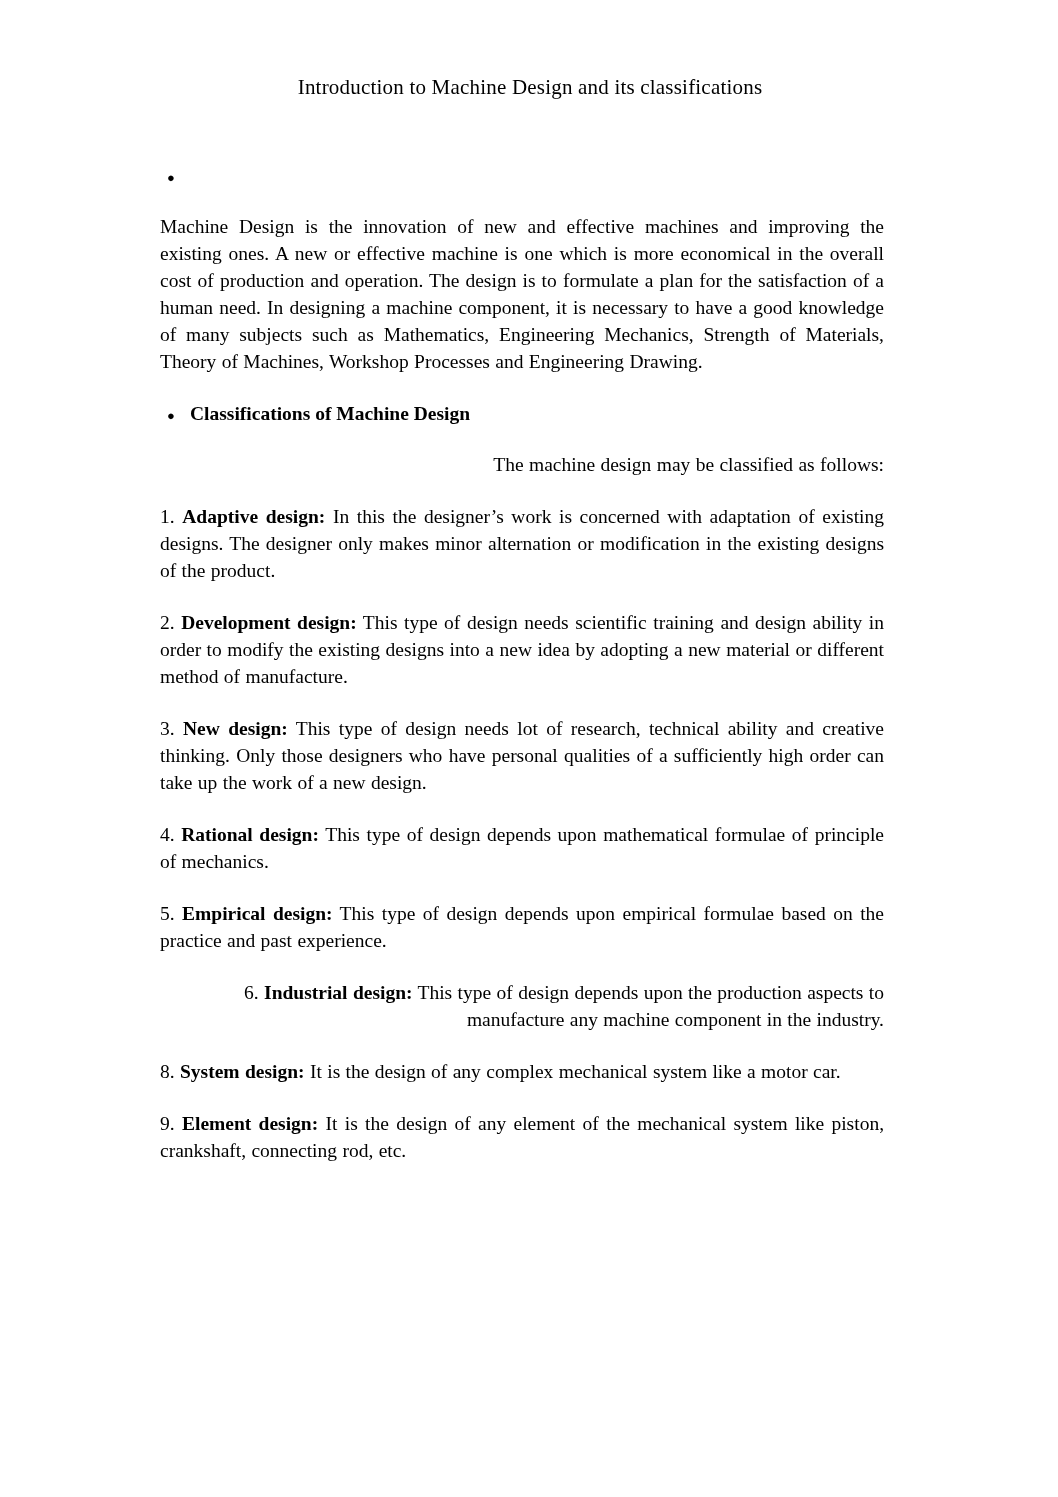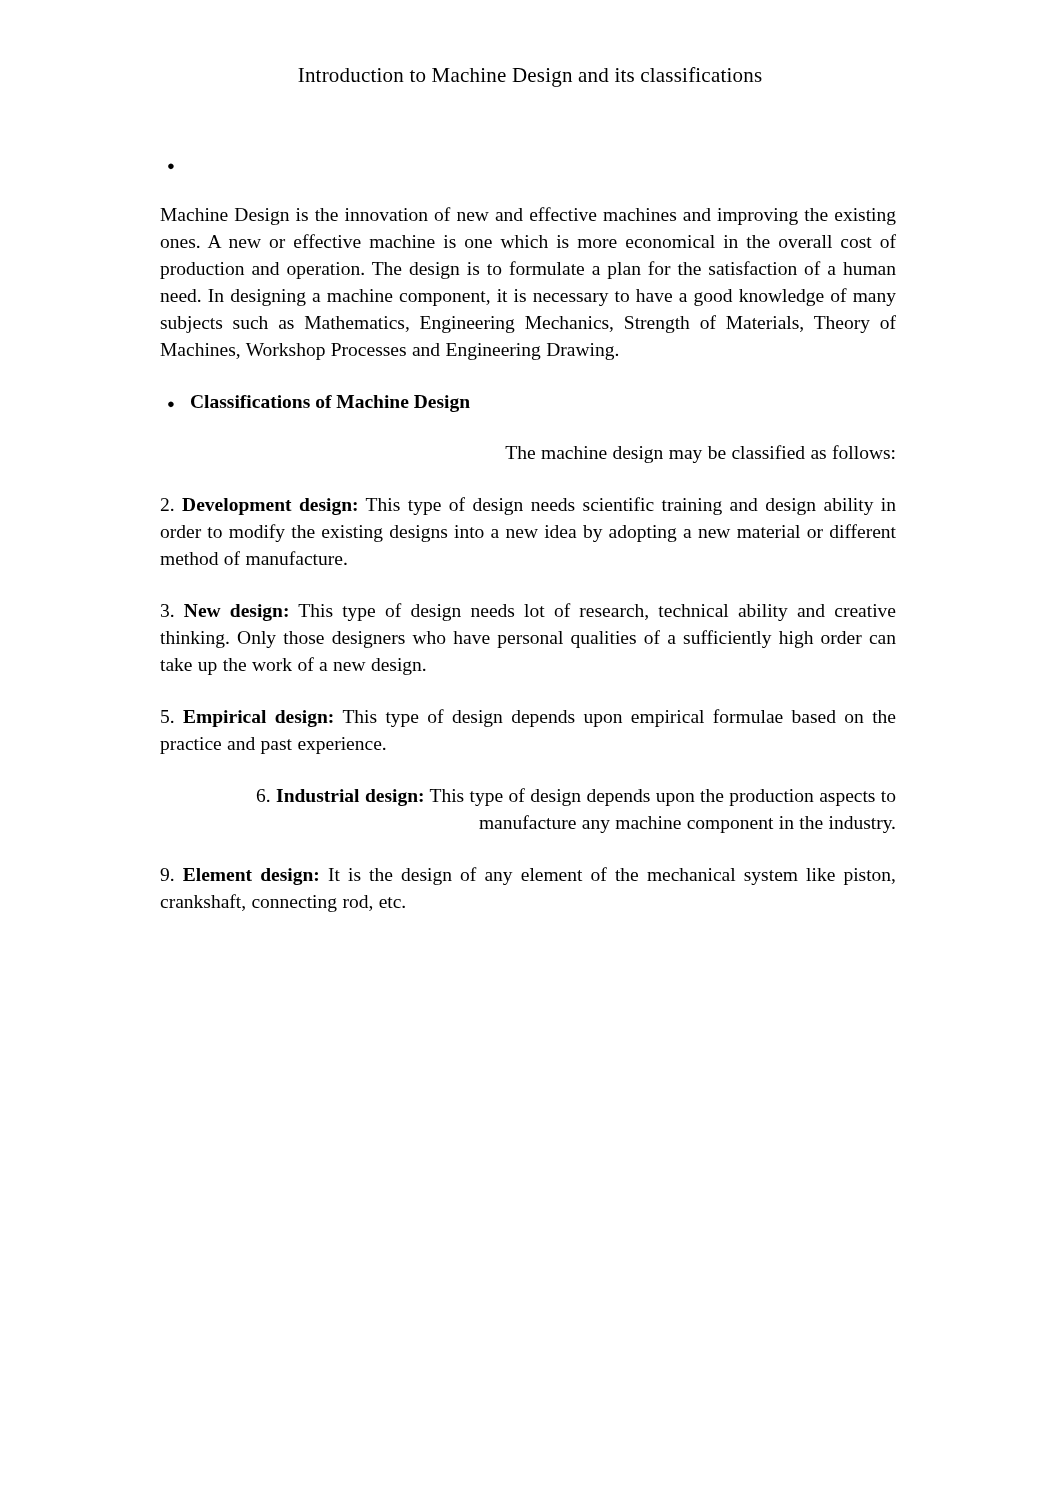--- a/index.html
+++ b/index.html
@@ -15,22 +15,22 @@
     color: #000000;
     overflow: hidden;
   }
   .page {
     position: absolute;
     left: 160px;
     top: 0;
     width: 740px;
   }
   .doc-title {
-    margin: 8px;
-    padding-top: 52px;
+    margin: 0;
+    padding-top: 72px;
     font-size: 21px;
     font-weight: normal;
     line-height: 30px;
     text-align: center;
     margin-bottom: 62px;
     letter-spacing: 0.2px;
   }
   .bullet-heading {
     display: flex;
     align-items: baseline;
@@ -41,21 +41,21 @@
   }
   .bullet {
     display: inline-block;
     width: 30px;
     padding-left: 7px;
     box-sizing: border-box;
     font-size: 13px;
     flex: 0 0 30px;
   }
   .para {
-    margin: 0 4px 25px 0;
+    margin: 0 16px 25px 0;
     font-size: 19.5px;
     line-height: 27px;
     text-align: justify;
     word-spacing: 0.5px;
   }
   .para.left-align {
     text-align: right;
   }
   .item-label {
     font-weight: bold;
@@ -74,28 +74,31 @@
 
   <p class="para">Machine Design is the innovation of new and effective machines and improving the existing ones. A new or effective machine is one which is more economical in the overall cost of production and operation. The design is to formulate a plan for the satisfaction of a human need. In designing a machine component, it is necessary to have a good knowledge of many subjects such as Mathematics, Engineering Mechanics, Strength of Materials, Theory of Machines, Workshop Processes and Engineering Drawing.</p>
 
   <div class="bullet-heading">
       <span class="bullet">●</span>
       <span>Classifications of Machine Design</span>
     </div>
 
   <p class="para left-align">The machine design may be classified as follows:</p>
 
+  <p class="para"><span>1. </span><span class="item-label">Adaptive design:</span> <span>In this the designer’s work is concerned with adaptation of existing designs. The designer only makes minor alternation or modification in the existing designs of the product.</span></p>
 
   <p class="para"><span>2. </span><span class="item-label">Development design:</span> <span>This type of design needs scientific training and design ability in order to modify the existing designs into a new idea by adopting a new material or different method of manufacture.</span></p>
 
   <p class="para"><span>3. </span><span class="item-label">New design:</span> <span>This type of design needs lot of research, technical ability and creative thinking. Only those designers who have personal qualities of a sufficiently high order can take up the work of a new design.</span></p>
 
+  <p class="para"><span>4. </span><span class="item-label">Rational design:</span> <span>This type of design depends upon mathematical formulae of principle of mechanics.</span></p>
 
   <p class="para"><span>5. </span><span class="item-label">Empirical design:</span> <span>This type of design depends upon empirical formulae based on the practice and past experience.</span></p>
 
   <p class="para left-align"><span>6. </span><span class="item-label">Industrial design:</span> <span>This type of design depends upon the production aspects to manufacture any machine component in the industry.</span></p>
 
 
+  <p class="para"><span>8. </span><span class="item-label">System design:</span> <span>It is the design of any complex mechanical system like a motor car.</span></p>
 
   <p class="para"><span>9. </span><span class="item-label">Element design:</span> <span>It is the design of any element of the mechanical system like piston, crankshaft, connecting rod, etc.</span></p>
 
 
 </div>
 
 </body></html>

